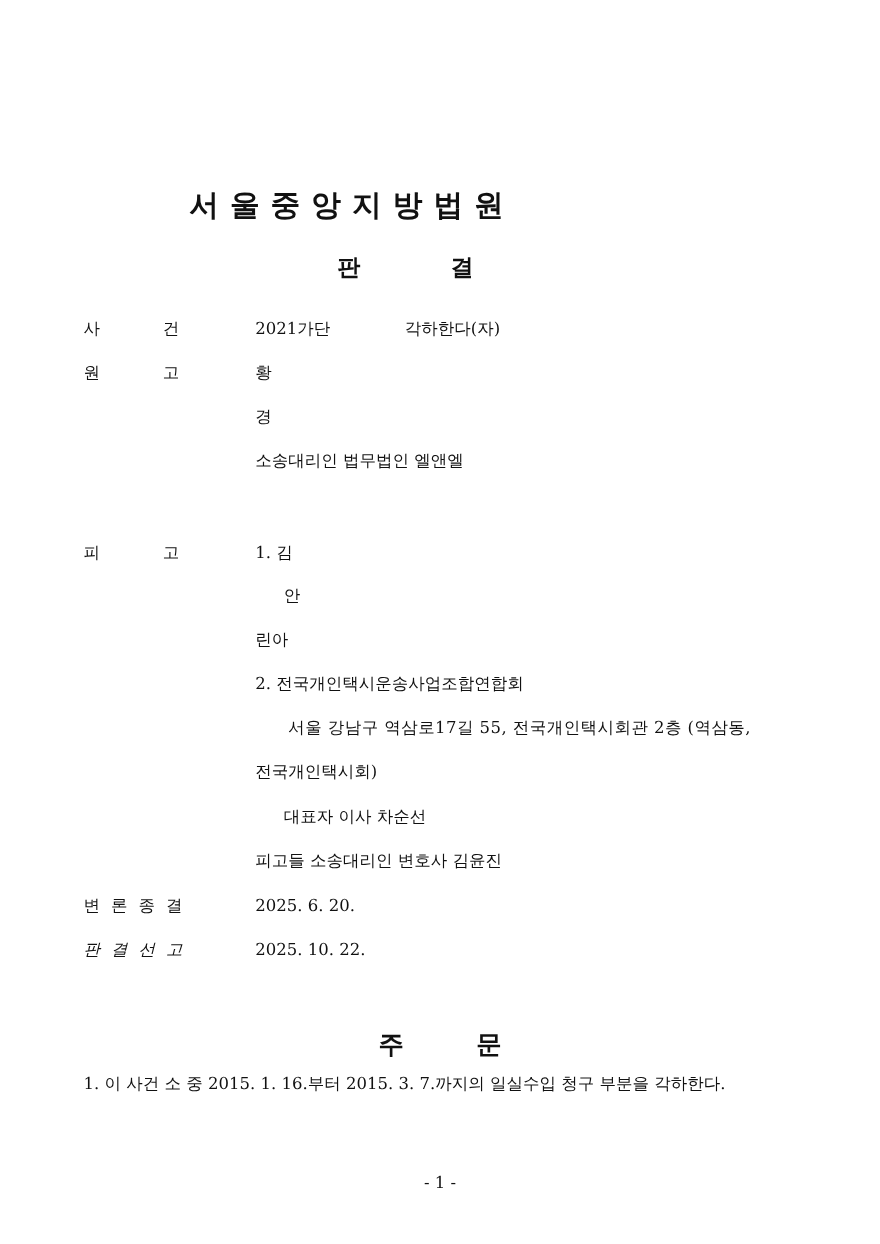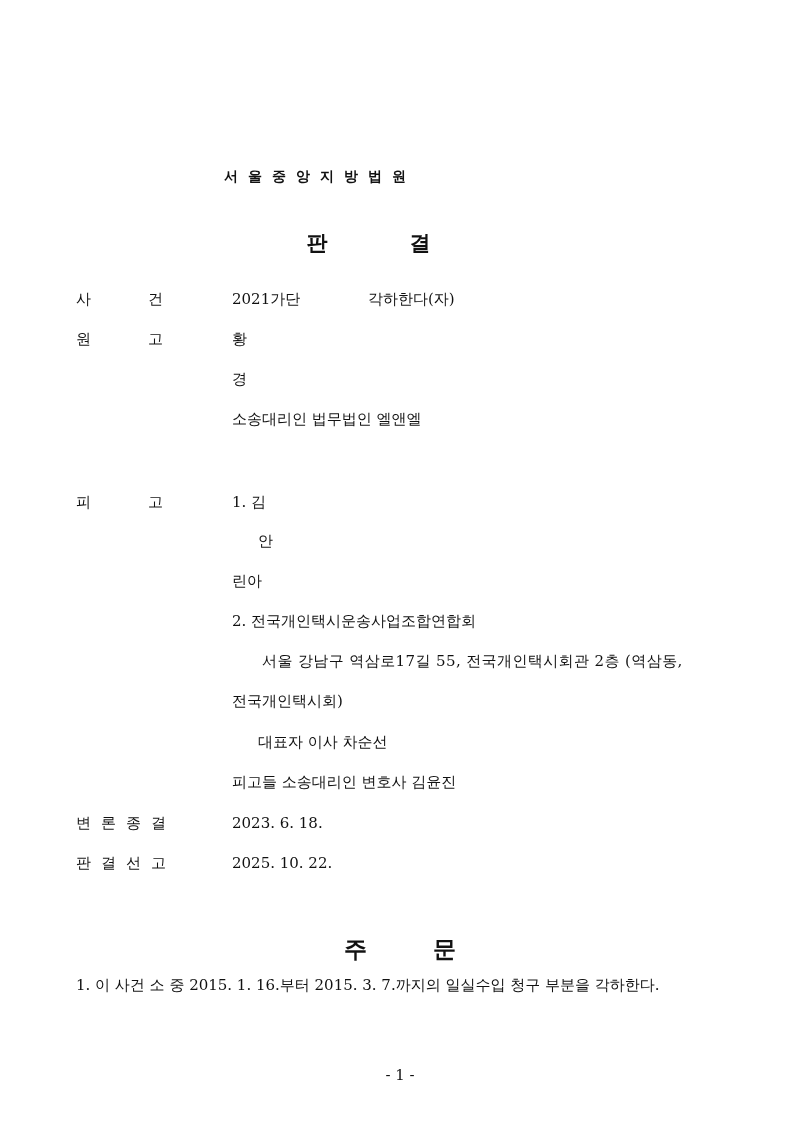--- a/index.html
+++ b/index.html
@@ -5,21 +5,21 @@
   html, body { margin: 0; padding: 0; background: #ffffff; }
   body {
     width: 800px; height: 1131px; position: relative; overflow: hidden;
     font-family: "DejaVu Serif", "Liberation Serif", serif;
     color: #111111;
   }
   .abs { position: absolute; white-space: nowrap; }
   .court-name {
     top: 168px; left: 0; width: 640px; text-align: center;
     font-family: "DejaVu Sans", "Liberation Sans", sans-serif;
-    font-weight: bold; font-size: 14px; letter-spacing: 10px;
+    font-weight: bold; font-size: 27px; letter-spacing: 10px;
   }
   .doc-title {
     top: 229px; left: 0; width: 737px; text-align: center;
     font-family: "DejaVu Sans", "Liberation Sans", sans-serif;
     font-weight: bold; font-size: 21px;
   }
   .doc-title span { display: inline-block; }
   .doc-title .gap { width: 82px; }
   .lbl { font-size: 15px; left: 76px; }
   .lbl .c2 { position: absolute; left: 72px; }
@@ -69,22 +69,22 @@
   <div class="abs val" style="top:493px;">1. 김</div>
   <div class="abs val" style="top:532px; left:258px;">안</div>
   <div class="abs val" style="top:572px;">린아</div>
   <div class="abs val" style="top:612px;">2. 전국개인택시운송사업조합연합회</div>
   <div class="abs val-indent" style="top:652px; letter-spacing:0.4px;">서울 강남구 역삼로17길 55, 전국개인택시회관 2층 (역삼동,</div>
   <div class="abs val" style="top:692px;">전국개인택시회)</div>
   <div class="abs val" style="top:733px; left:258px;">대표자 이사 차순선</div>
   <div class="abs val" style="top:773px;">피고들 소송대리인 변호사 김윤진</div>
 
   <div class="abs lbl-spaced" style="top:814px;">변론종결</div>
-  <div class="abs val" style="top:814px;">2023. 6. 18.</div>
-  <div class="abs lbl-spaced" style="top:854px;">판결선고</div>
+  <div class="abs val" style="top:814px;">2025. 6. 20.</div>
+  <div class="abs lbl-spaced" style="top:854px;font-style:italic;">판결선고</div>
   <div class="abs val" style="top:854px;">2025. 10. 22.</div>
 
   <div class="abs section-title">
     <span>주</span><span class="gap"></span><span>문</span>
   </div>
   <div class="abs body-line" style="top:976px;">1. 이 사건 소 중 2015. 1. 16.부터 2015. 3. 7.까지의 일실수입 청구 부분을 각하한다.</div>
 
   <div class="abs page-num">- 1 -</div>
 </div>
 

